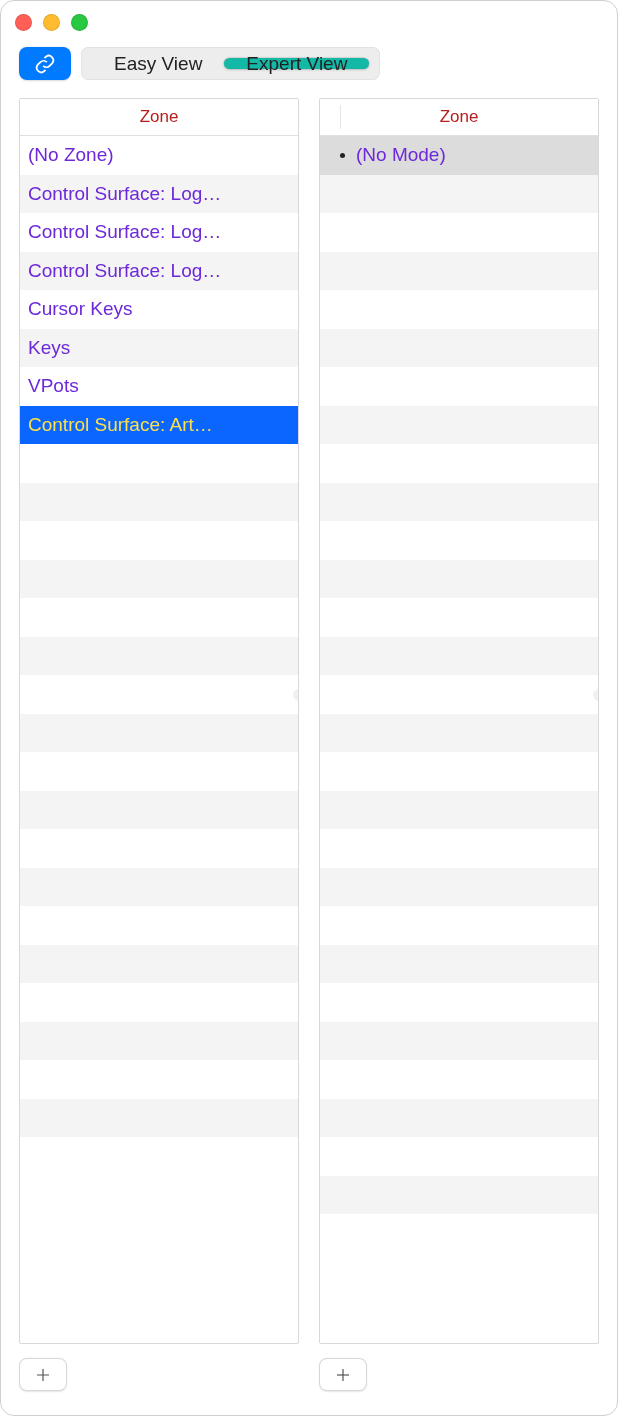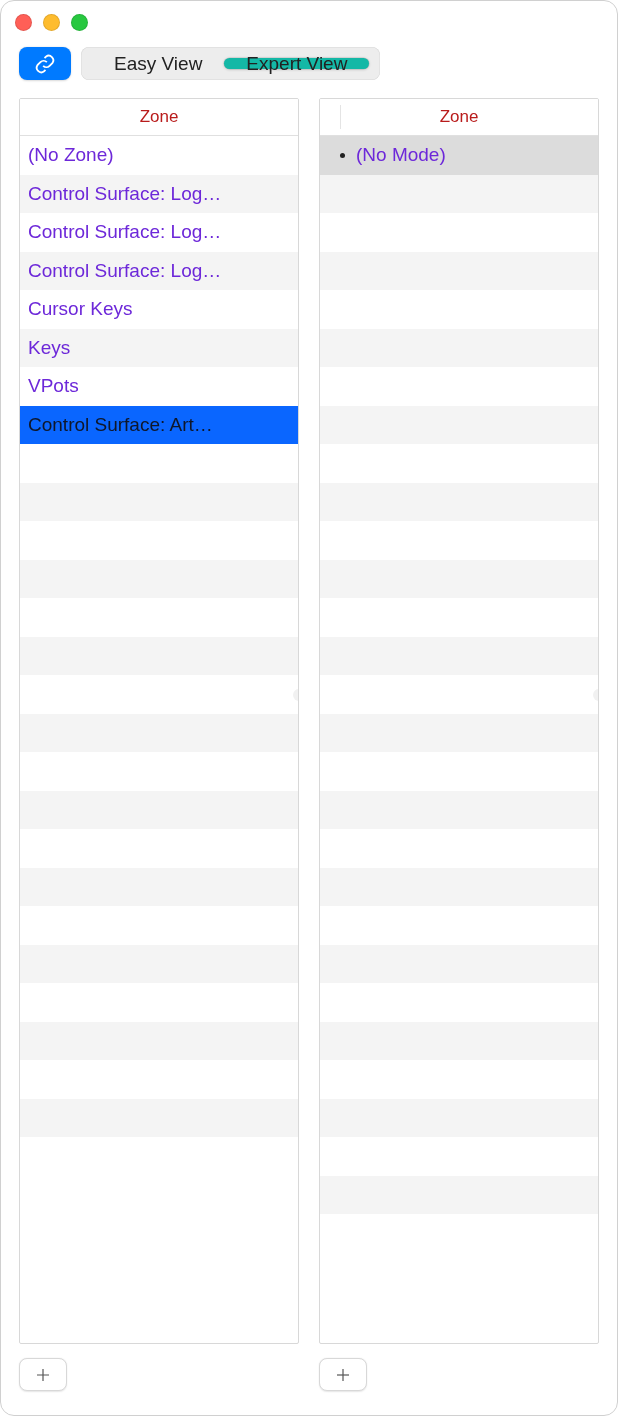--- a/index.html
+++ b/index.html
@@ -143,21 +143,21 @@
       white-space: nowrap;
       overflow: hidden;
       text-overflow: ellipsis;
       color: #6d28d9;
     }
     .row:nth-child(even) {
       background: #f4f4f4;
     }
     .row.selected {
       background: #0a66ff !important;
-      color: #0f172a;
+      color: #fde047;
     }
     .row.selected-grey {
       background: #dcdcdc !important;
     }
     .row-text {
       overflow: hidden;
       text-overflow: ellipsis;
       white-space: nowrap;
       min-width: 0;
       flex: 1;

